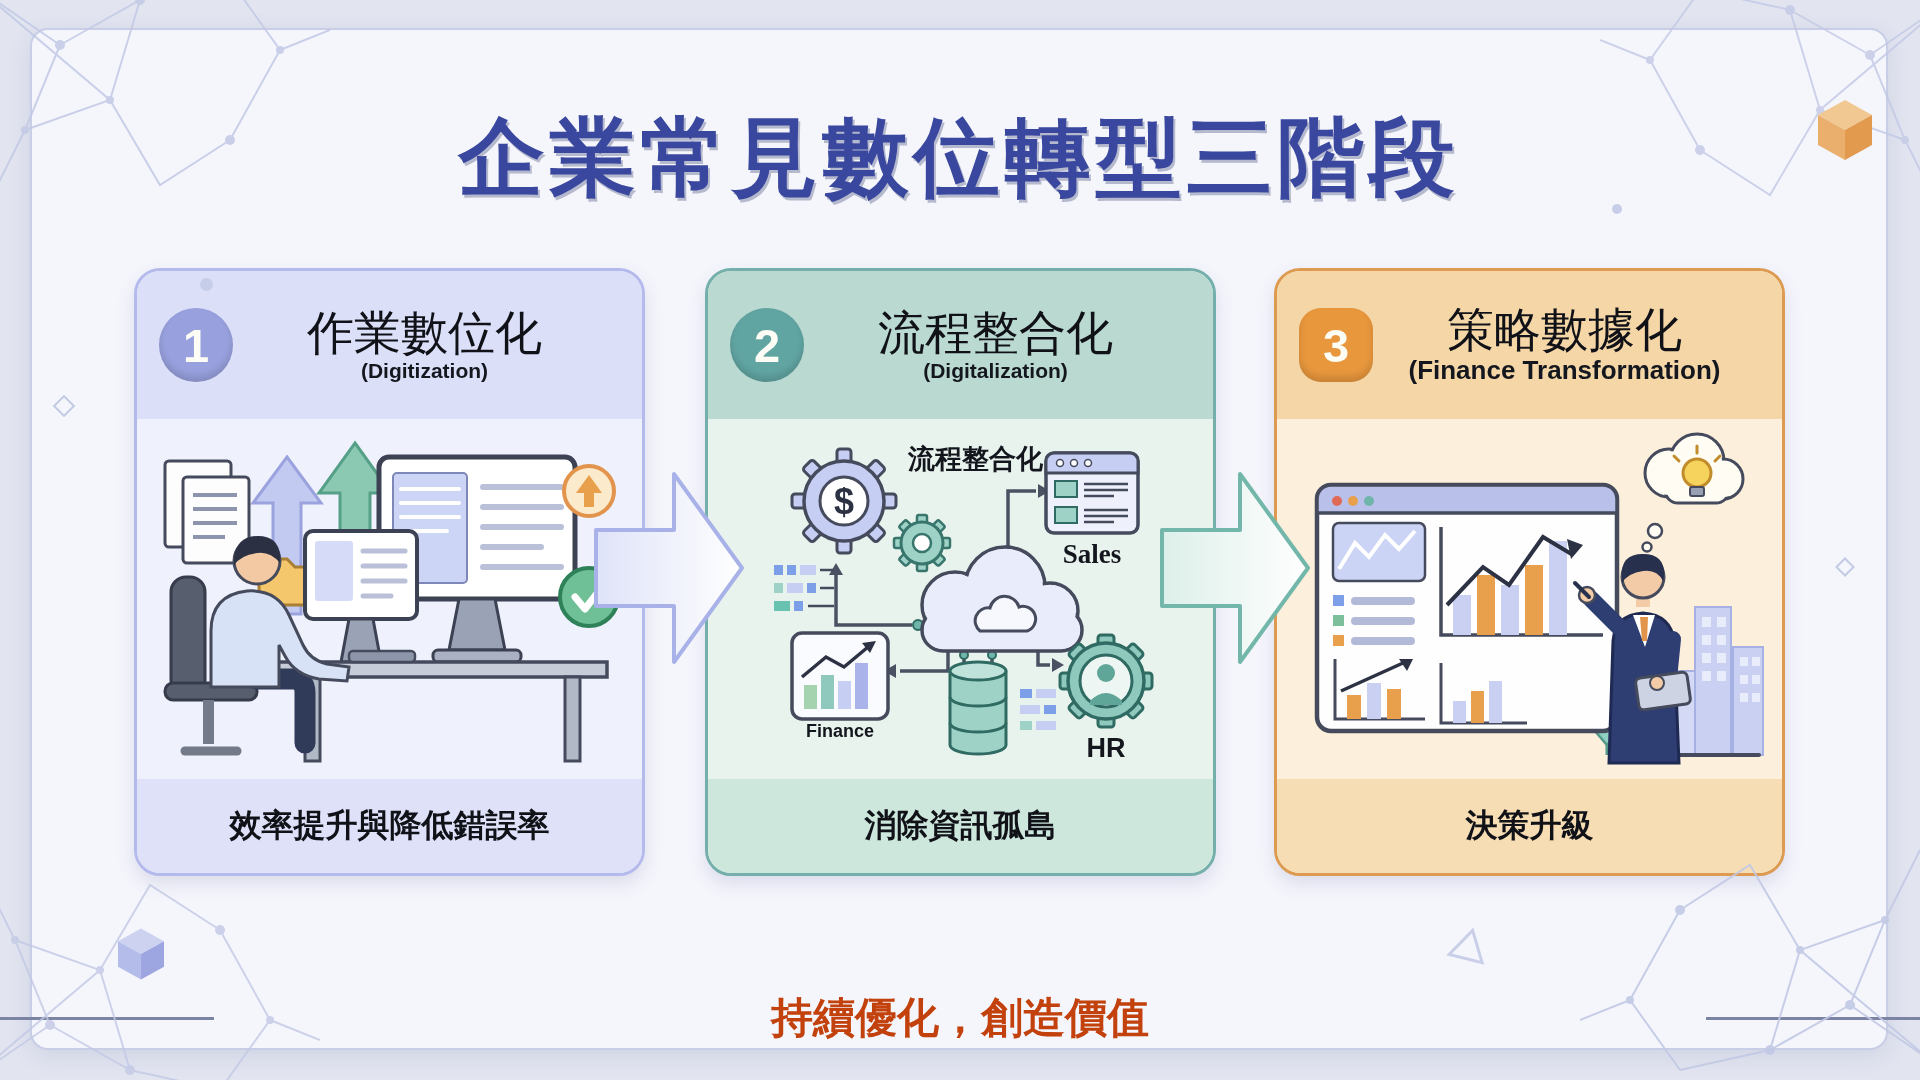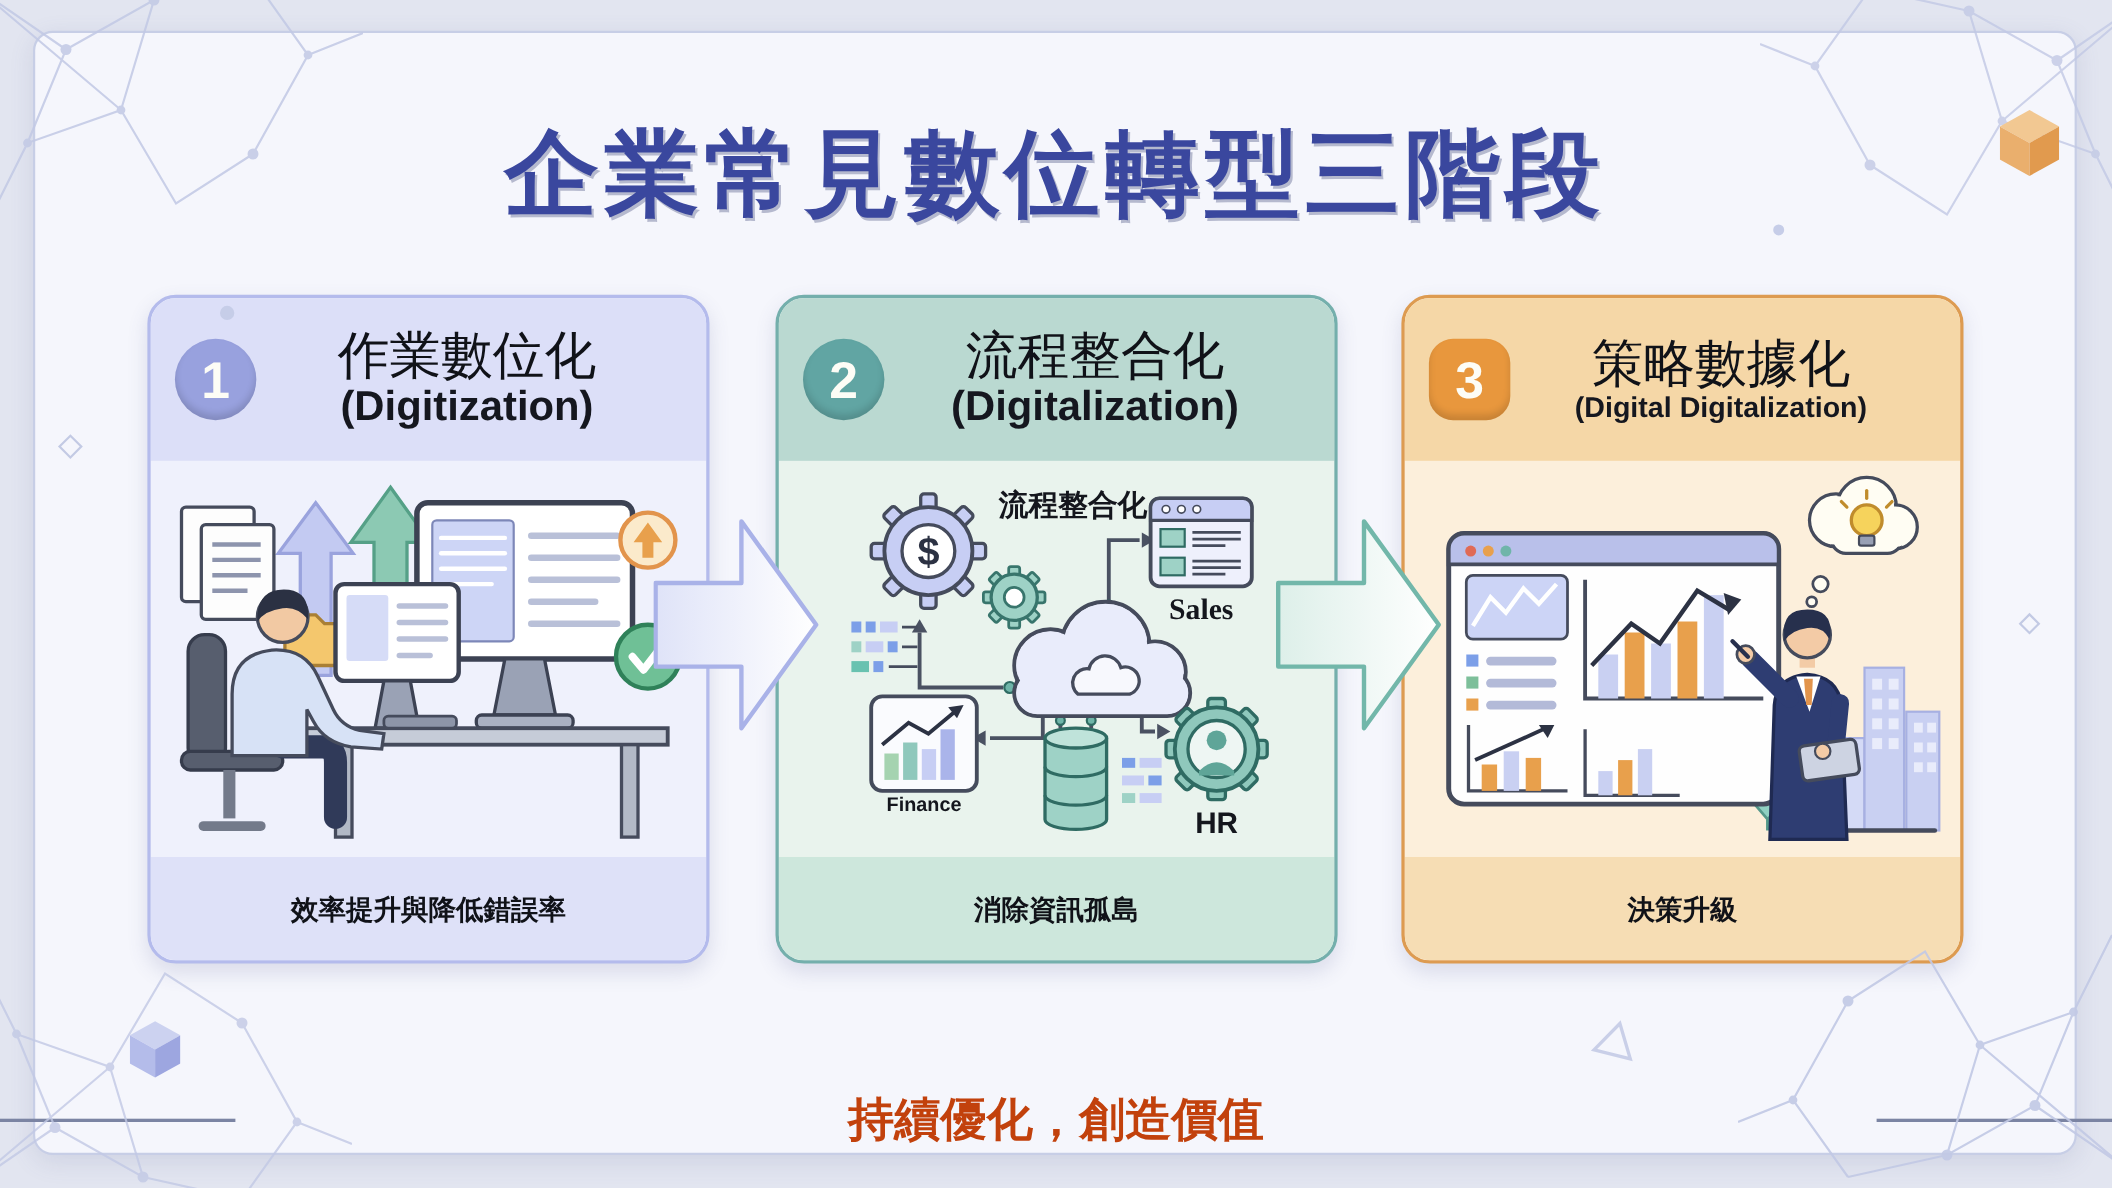--- a/index.html
+++ b/index.html
@@ -38,34 +38,34 @@
     position:absolute; left:22px; top:50%; transform:translateY(-50%);
     width:74px; height:74px; border-radius:50%;
     background:var(--badge); color:#fdfdf6;
     font-size:47px; font-weight:900;
     display:flex; align-items:center; justify-content:center;
     box-shadow:inset 0 -5px 7px rgba(0,0,0,.14);
   }
   .card3 .badge { border-radius:22px; }
   .titles { width:100%; padding-left:78px; padding-right:8px; text-align:center; }
   .card-title { font-size:47px; font-weight:400; line-height:1.08; color:#101218; }
-  .card-sub   { font-size:38px; font-weight:800; line-height:1.12; color:#15171f; }
+  .card-sub   { font-size:21px; font-weight:800; line-height:1.12; color:#15171f; }
   .card3 .card-sub { font-size:26px; }
   .card-body { position:relative; flex:1 1 auto; background:var(--body); }
   .card-body > svg { position:absolute; left:0; top:0; width:100%; height:100%; }
   svg text { font-family:inherit; }
   .ill-label { position:absolute; font-weight:900; color:#14161d; white-space:nowrap; }
   .lbl-center  { left:200px; top:22px;  font-size:27px; }
   .lbl-sales   { left:338px; top:120px; width:92px;  text-align:center; font-size:27px;font-family:Liberation Serif, serif; }
   .lbl-finance { left:74px;  top:302px; width:116px; text-align:center; font-size:18px; }
   .lbl-hr      { left:362px; top:314px; width:72px;  text-align:center; font-size:27px; }
   .card-footer {
     flex:0 0 94px; background:var(--ft);
     display:flex; align-items:center; justify-content:center;
-    font-size:25px; font-weight:900; color:#101218;
+    font-size:32px; font-weight:900; color:#101218;
   }
   
   .flow-arrow { position:absolute; top:452px; width:152px; height:232px; }
   .arrow1 { left:594px; }
   .arrow2 { left:1160px; }
   
   .tagline {
     position:absolute; top:990px; left:0; width:100%;
     display:flex; align-items:center; justify-content:space-between; gap:30px;
     font-size:42px; font-weight:900; color:#c2410c;
@@ -368,21 +368,21 @@
       <span class="ill-label lbl-hr">HR</span>
     </div>
     <footer class="card-footer">消除資訊孤島</footer>
   </section>
 
   <section class="card card3">
     <header class="card-header">
       <span class="badge">3</span>
       <div class="titles">
         <div class="card-title">策略數據化</div>
-        <div class="card-sub">(Digital Digitalization)</div>
+        <div class="card-sub">(Finance Transformation)</div>
       </div>
     </header>
     <div class="card-body">
       <svg viewBox="0 0 505 360">
 
         <g>
           <rect x="394" y="252" width="24" height="84" fill="#d4daf6" stroke="#a7b0e2" stroke-width="2"></rect>
           <rect x="418" y="188" width="36" height="148" fill="#c9d0f2" stroke="#a7b0e2" stroke-width="2"></rect>
           <rect x="456" y="228" width="30" height="108" fill="#c9d0f2" stroke="#a7b0e2" stroke-width="2"></rect>
           <g fill="#e9ecfb">

